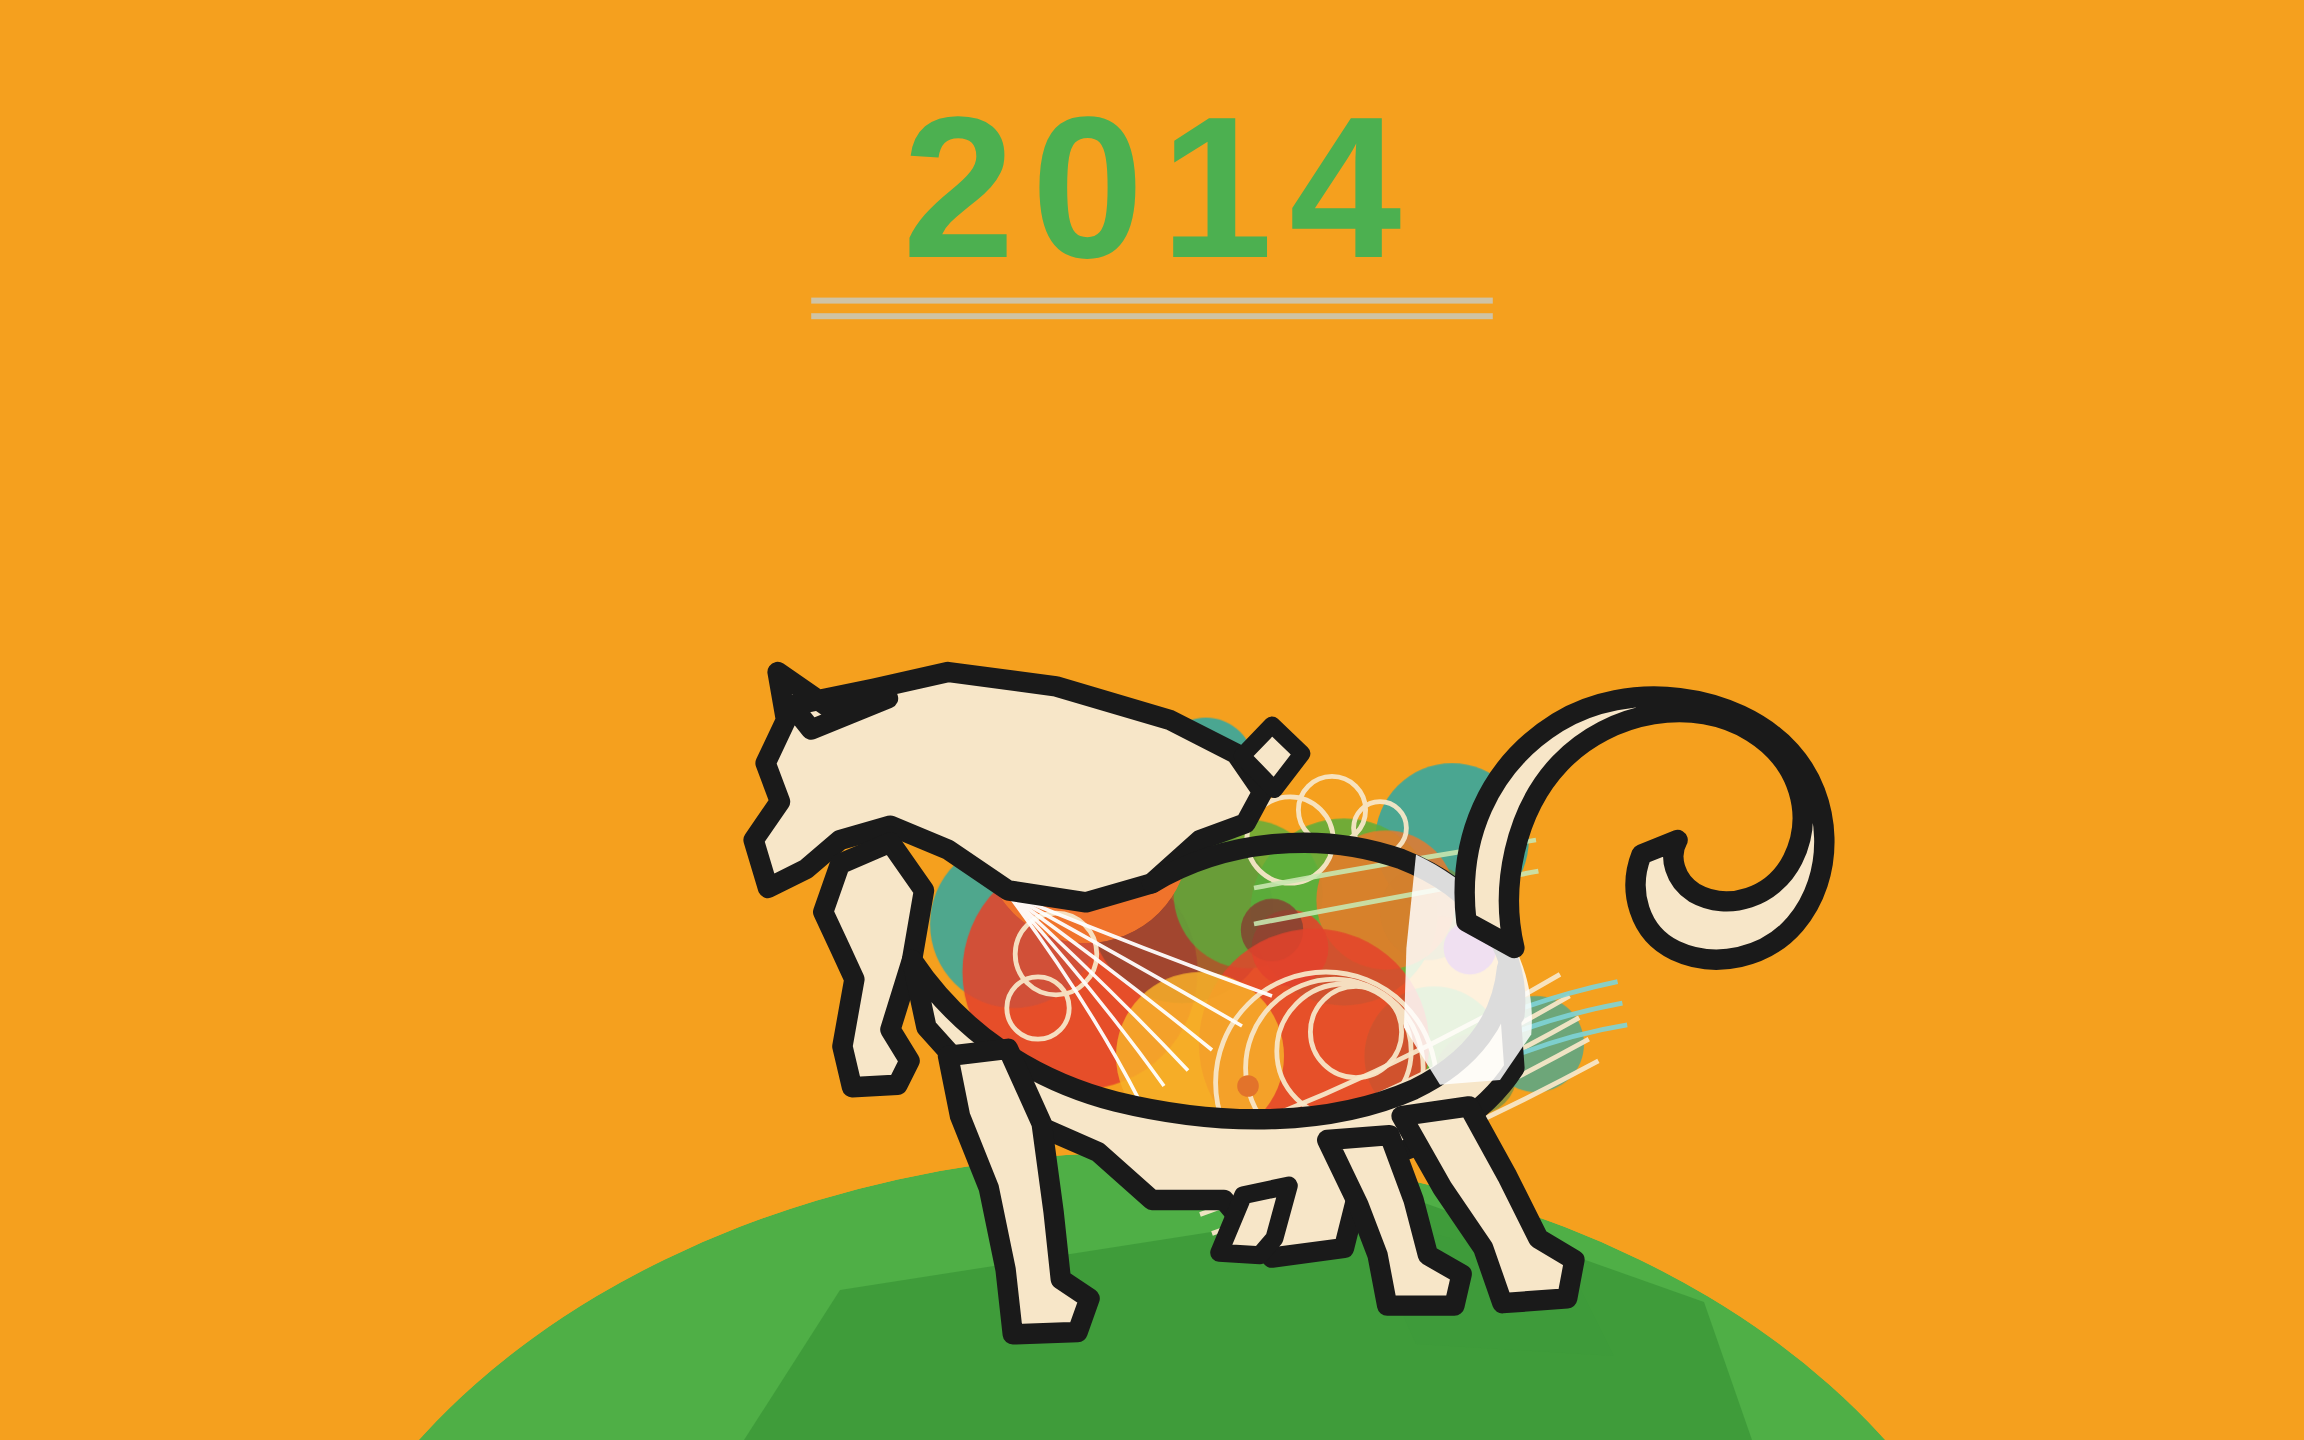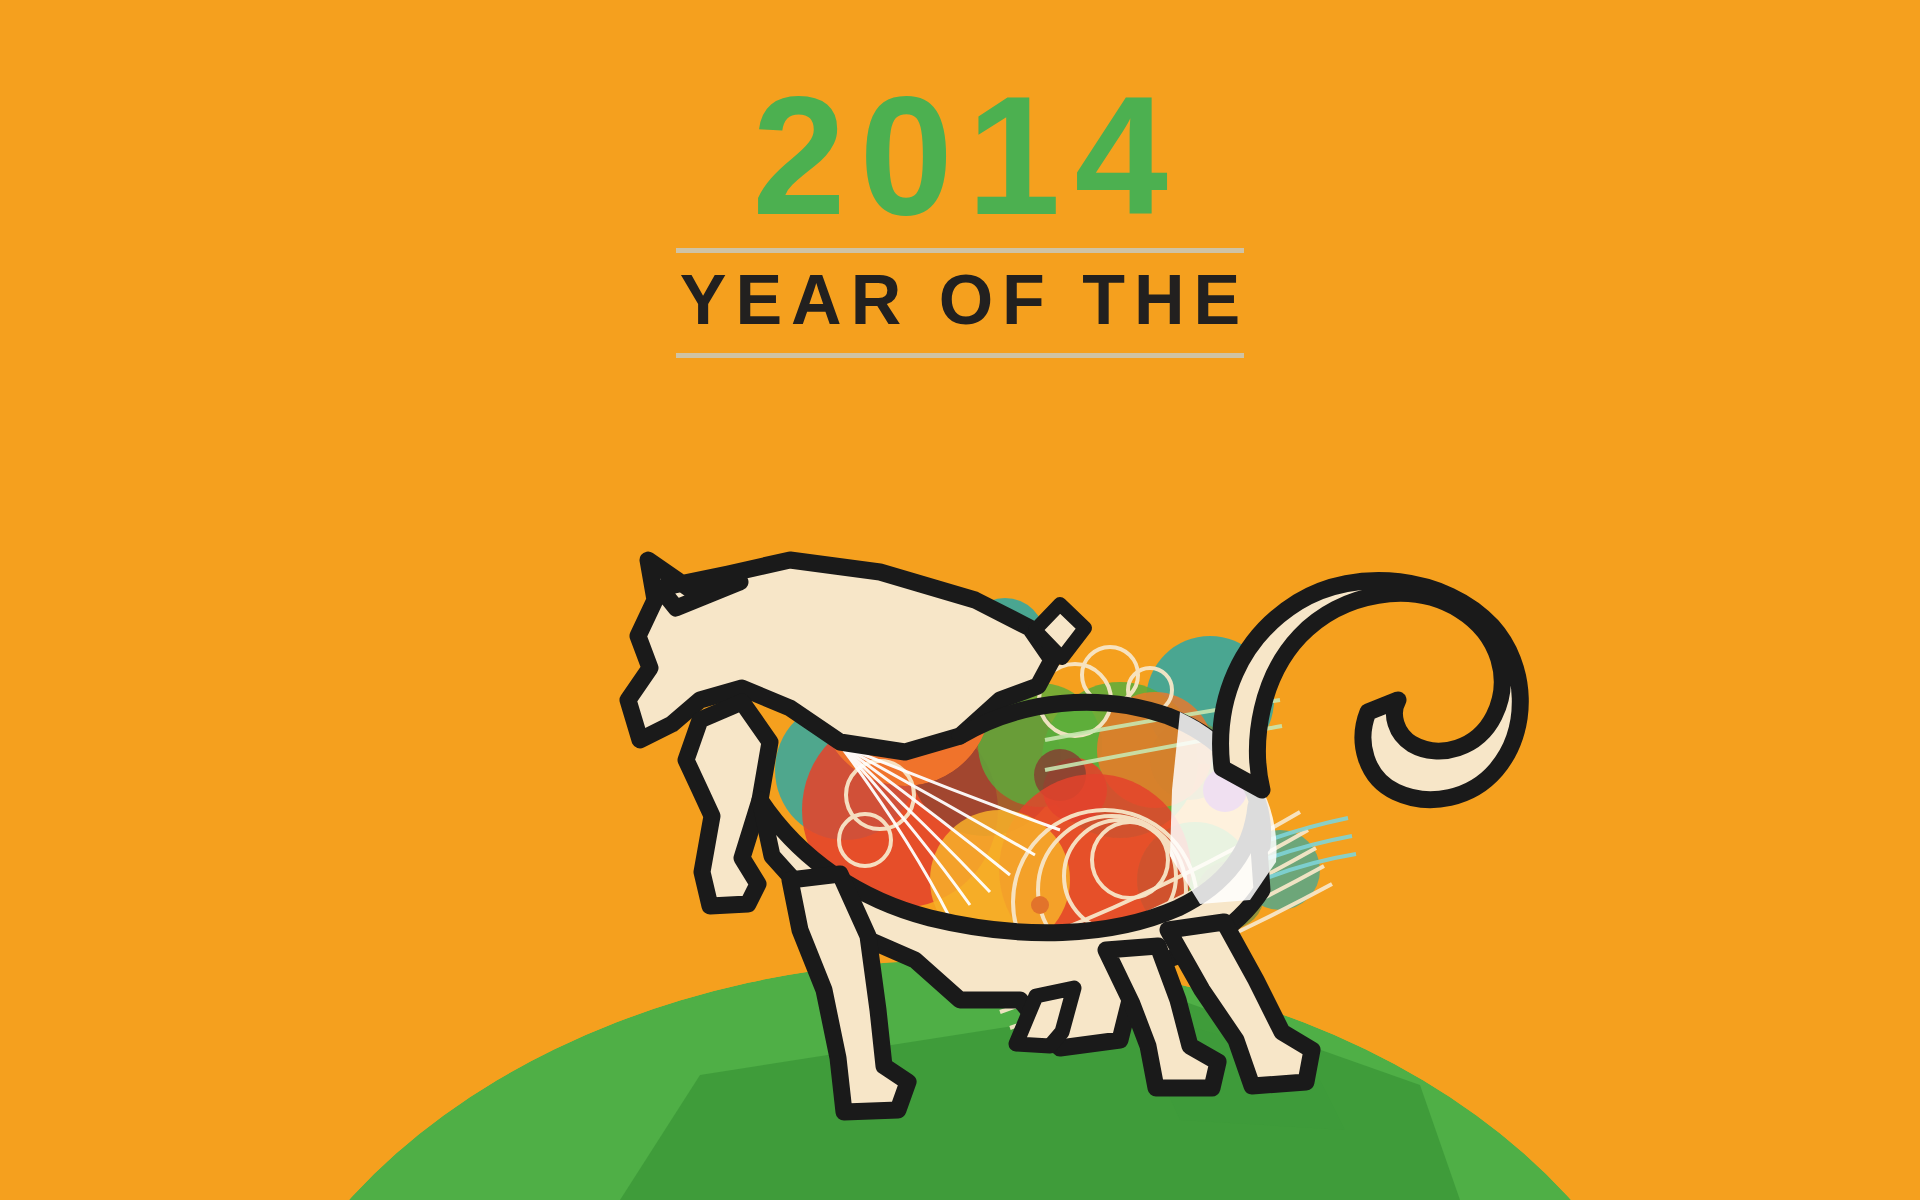--- a/index.html
+++ b/index.html
@@ -287,17 +287,16 @@
          L908,1082 L898,1110 L844,1112 L838,1058 L824,990 L800,930 Z" fill="#F7E6C8" stroke="#1A1A1A" stroke-width="17" stroke-linejoin="round"></path>
 
     <path d="M1036,996 L1074,988 L1062,1032 L1050,1046 L1016,1044 Z" fill="#F7E6C8" stroke="#1A1A1A" stroke-width="15" stroke-linejoin="round"></path>
 
     <circle cx="1040" cy="905" r="9" fill="#E2732B"></circle>
   </svg>
 
   <div id="title-block">
     <span id="year-text">2014</span>
     <div class="rule" id="rule-top"></div>
-    <span id="subtitle-text">YEAR OF THE</span>
     <div class="rule" id="rule-bottom"></div>
   </div>
 
 </div>
 
 </body></html>

